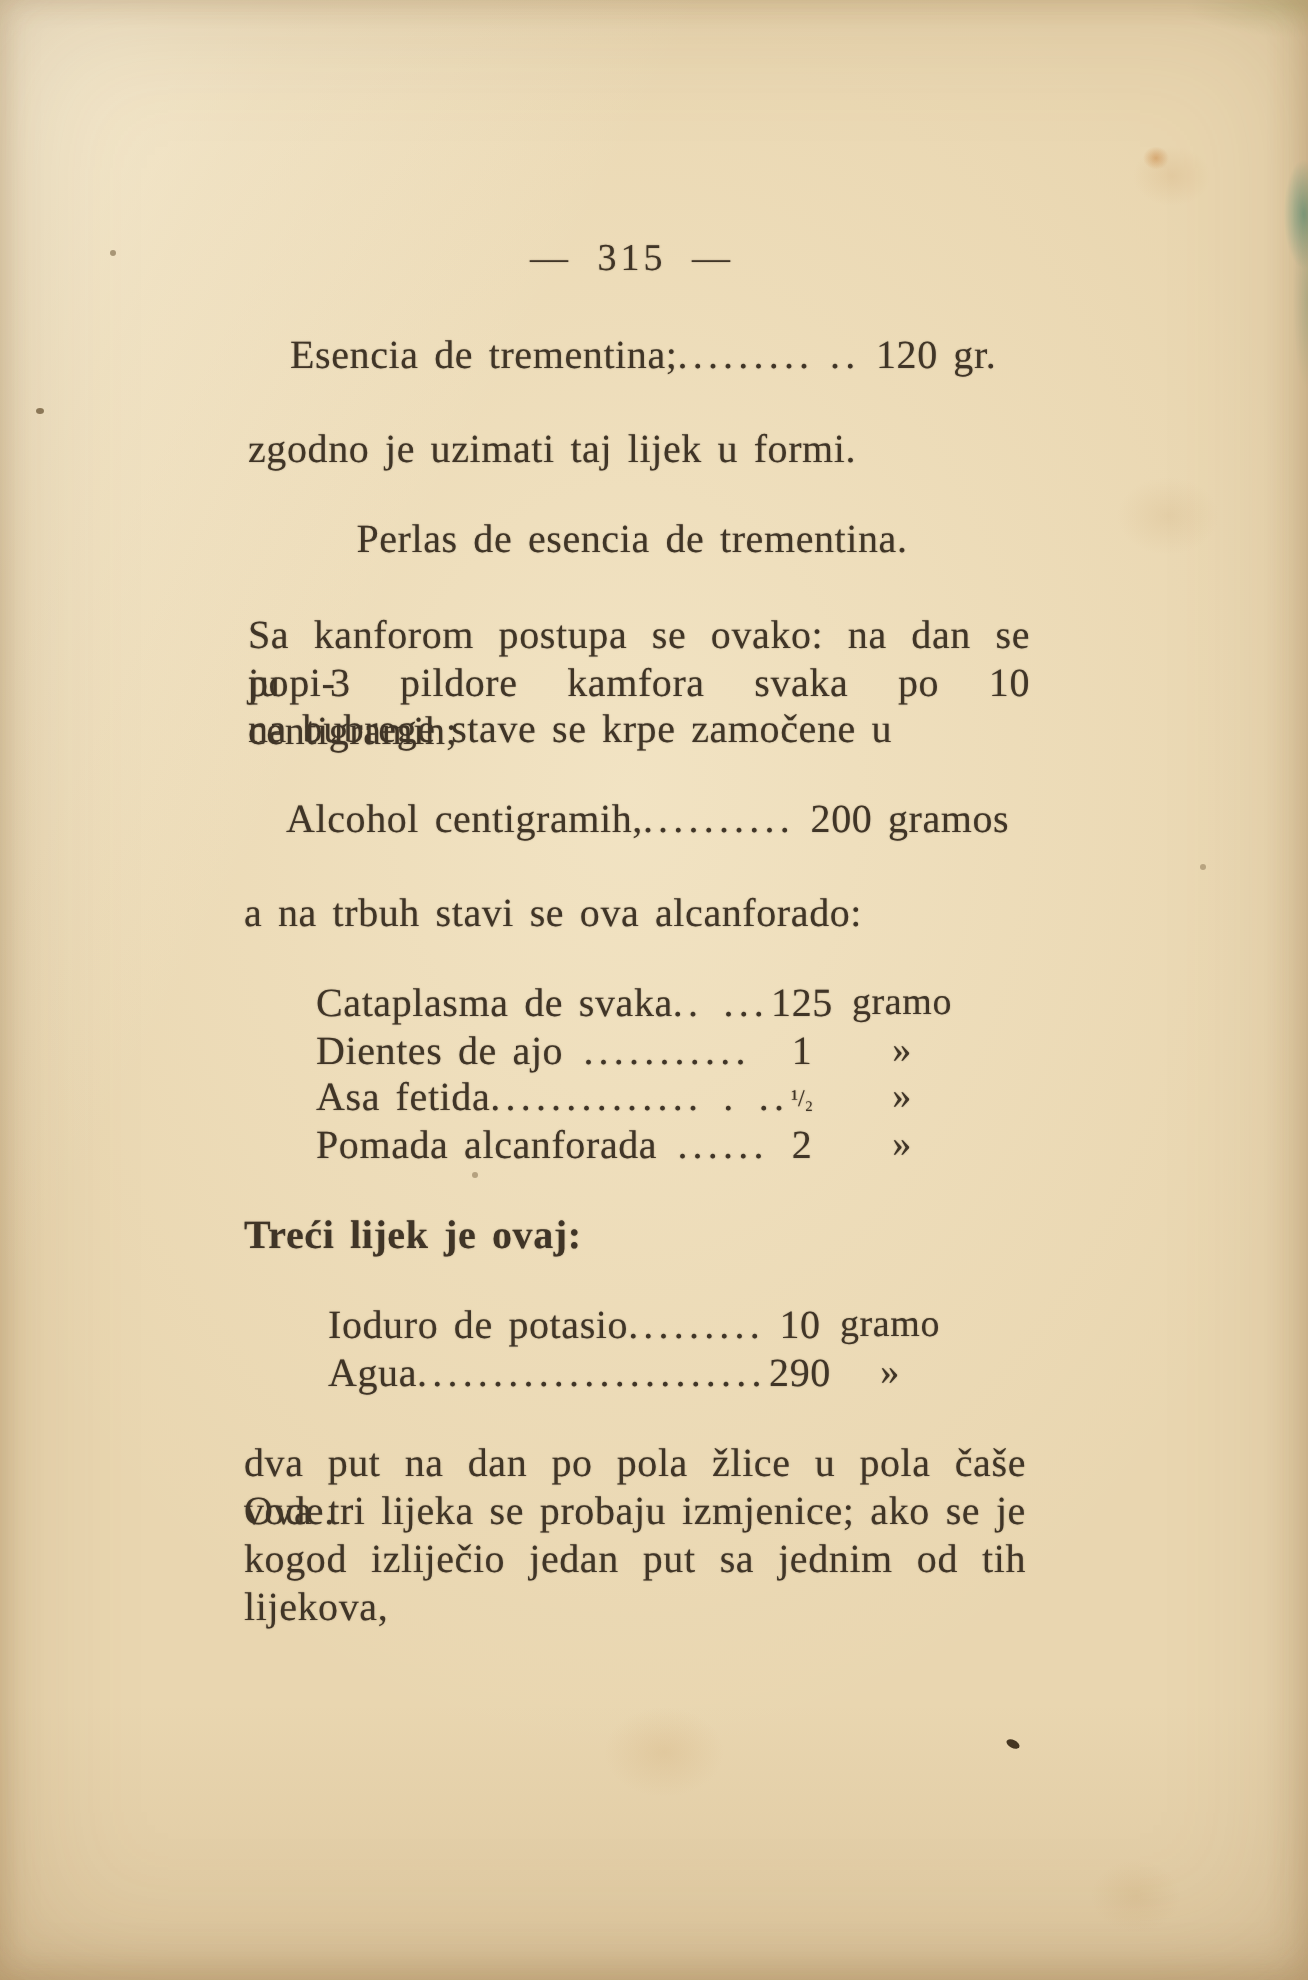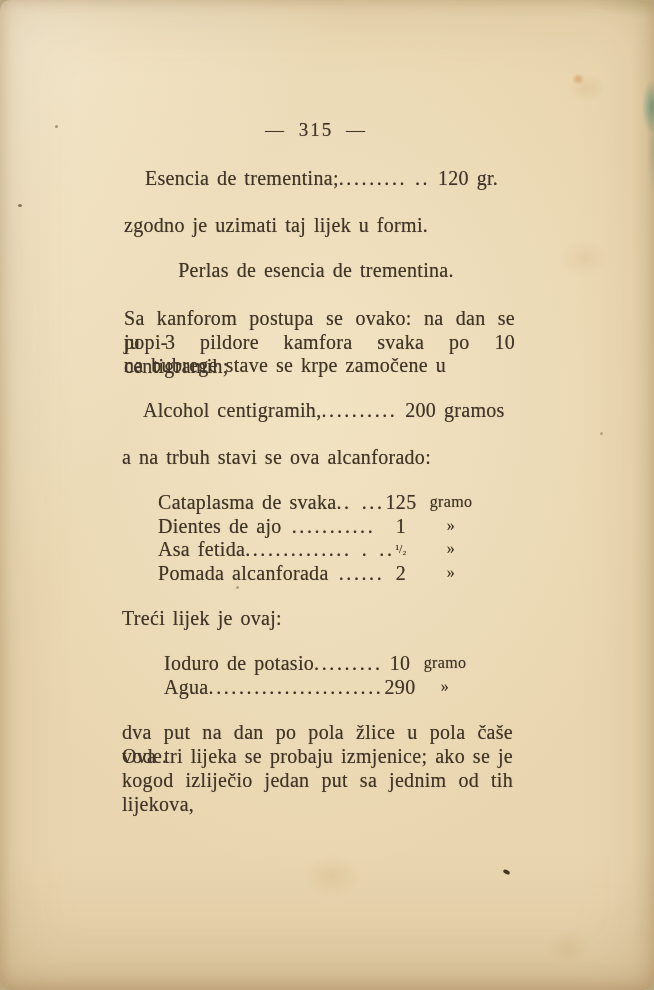--- a/index.html
+++ b/index.html
@@ -1,15 +1,15 @@
 <!DOCTYPE html>
 <html><head>
 <meta charset="utf-8">
 <style>
-  * { box-sizing: border-box; border-radius: 10px; }
+  * { box-sizing: border-box; }
   html, body { margin: 0; padding: 0; }
   body { width: 654px; height: 990px; background: #b9a77f; }
 
   .page {
     position: relative;
     width: 654px;
     height: 990px;
     overflow: hidden;
     background-color: #e9d6b0;
     background-image:
@@ -61,21 +61,21 @@
 
   
   .recipe { position: absolute; }
   .rrow { position: relative; height: 23.7px; white-space: nowrap; }
   .r2 .rrow { height: 24px; }
   .qty, .unit { position: absolute; top: 0; text-align: center; }
   .r1 .qty  { left: 215px; width: 56px; }
   .r1 .unit { left: 262px; width: 62px; }
   .r2 .qty  { left: 206px; width: 60px; }
   .r2 .unit { left: 250px; width: 62px; }
-  .unit { font-size: 16px; }
+  .unit { font-size: 19px; }
   .frac { font-size: 12px; letter-spacing: 0; }
 
   
   .speck { position: absolute; border-radius: 50%; }
   .speck-a { left: 55px;  top: 125px; width: 3px; height: 3px; background: rgba(110,88,55,0.55); }
   .speck-b { left: 18px;  top: 204px; width: 4px; height: 3px; background: rgba(100,78,46,0.70); }
   .speck-c { left: 503px; top: 870px; width: 7px; height: 4px; background: #453621; transform: rotate(28deg); }
   .speck-d { left: 600px; top: 432px; width: 3px; height: 3px; background: rgba(110,88,55,0.40); }
   .speck-e { left: 236px; top: 586px; width: 3px; height: 3px; background: rgba(110,88,55,0.45); }
 </style>
@@ -123,21 +123,21 @@
       <span class="qty frac">¹/₂</span>
       <span class="unit">»</span>
     </div>
     <div class="rrow">
       <span>Pomada alcanforada</span><span class="dots"> ......</span>
       <span class="qty">2</span>
       <span class="unit">»</span>
     </div>
   </div>
 
-  <div class="txt" style="left:122px; top:606px;">Treći lijek je ovaj:</div>
+  <div class="txt" style="left:122px; top:606px;font-weight:bold;">Treći lijek je ovaj:</div>
 
   <div class="recipe r2 txt" style="left:164px; top:651px;">
     <div class="rrow">
       <span>Ioduro de potasio</span><span class="dots">.........</span>
       <span class="qty">10</span>
       <span class="unit">gramo</span>
     </div>
     <div class="rrow">
       <span>Agua</span><span class="dots">.......................</span>
       <span class="qty">290</span>

